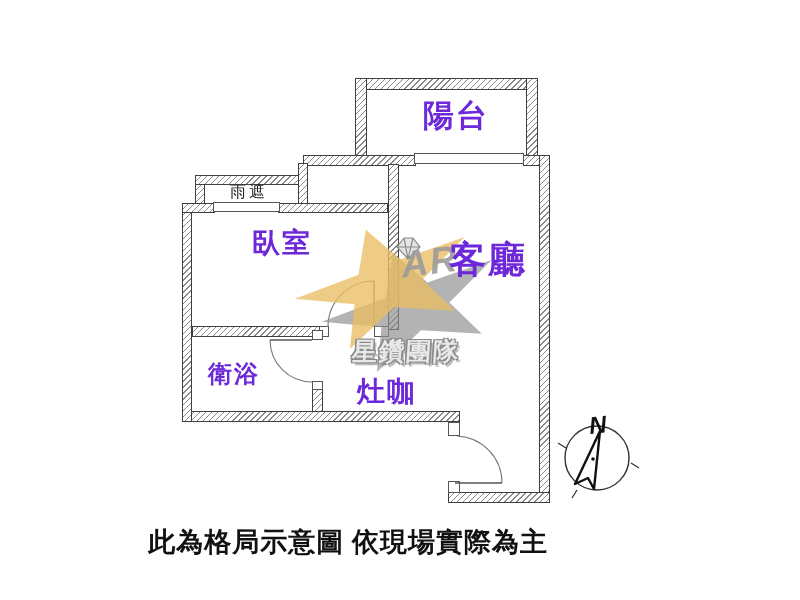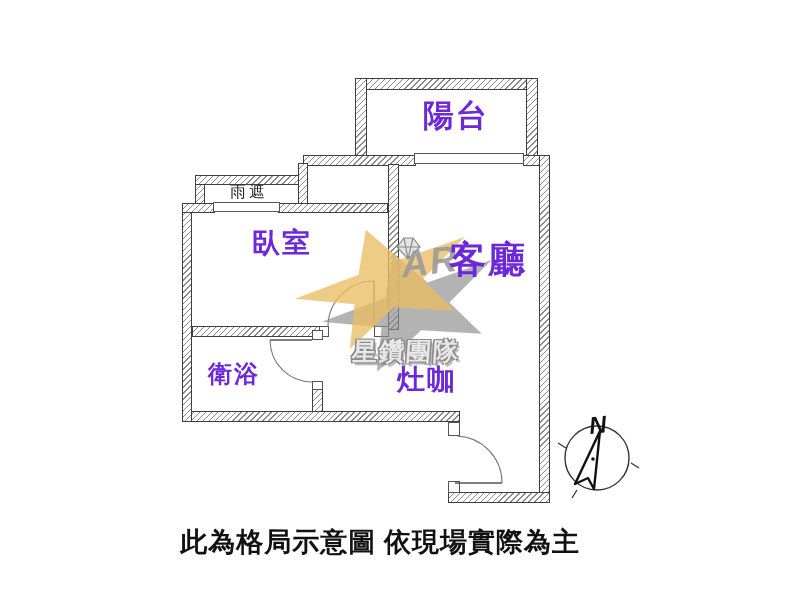--- a/index.html
+++ b/index.html
@@ -22,21 +22,21 @@
   .wm-ar{position:absolute;left:401px;top:243px;z-index:6;color:#9a9a9a;opacity:.88;
          font-weight:bold;font-style:italic;font-size:37px;letter-spacing:2px;
          transform:rotate(-7deg);line-height:1;}
   .wm-team{position:absolute;left:352px;top:339px;z-index:6;font-size:25px;font-weight:bold;
            letter-spacing:2px;line-height:1;color:#e8e8e8;transform:skewX(-4deg);
            text-shadow:-1.4px -1.4px 0 #8a8a8a,1.4px -1.4px 0 #8a8a8a,-1.4px 1.4px 0 #8a8a8a,
                         1.4px 1.4px 0 #8a8a8a,3px 3px 1px rgba(120,120,120,.55);}
   .labels{z-index:7;}
   #caption{position:absolute;left:0;top:524px;width:696px;text-align:center;z-index:7;
            color:#111;font-weight:bold;font-size:27px;letter-spacing:1px;
-           font-family:"Liberation Serif","DejaVu Serif",serif;padding-left:32px;}
+           font-family:"Liberation Serif","DejaVu Serif",serif;}
 </style>
 </head>
 <body>
 
 <div id="canvas">
 
   <div class="wall" style="left:355px;top:78px;width:183px;height:12px;"></div>
   <div class="wall" style="left:355px;top:78px;width:12px;height:80px;"></div>
   <div class="wall" style="left:526px;top:78px;width:12px;height:80px;"></div>
   <div class="wall" style="left:303px;top:155px;width:113px;height:11px;"></div>
@@ -93,18 +93,18 @@
 
     <path d="M397,247 L404,238 L413,238 L420,247 L408,259 Z M397,247 L420,247 M404,238 L408,259 M413,238 L408,259" fill="#d9d9d9" fill-opacity="0.7" stroke="#8a8a8a" stroke-width="1.2"></path>
   </svg>
   <div class="wm-ar">AR</div>
   <div class="wm-team">星鑽團隊</div>
 
   <div class="rlabel labels" style="left:423px;top:100px;font-size:31px;">陽台</div>
   <div class="rlabel labels" style="left:449px;top:241px;font-size:37px;">客廳</div>
   <div class="rlabel labels" style="left:252px;top:229px;font-size:28px;text-align:center;">臥室</div>
   <div class="rlabel labels" style="left:208px;top:362px;font-size:24px;">衛浴</div>
-  <div class="rlabel labels" style="left:357px;top:366px;font-size:28px;margin-left:40px;">灶咖</div>
+  <div class="rlabel labels" style="left:357px;top:378px;font-size:28px;">灶咖</div>
   <div class="small-black labels" style="left:230px;top:184px;text-align:center;">雨遮</div>
 
   <div id="caption">此為格局示意圖 依現場實際為主</div>
 
 </div>
 
 </body></html>

